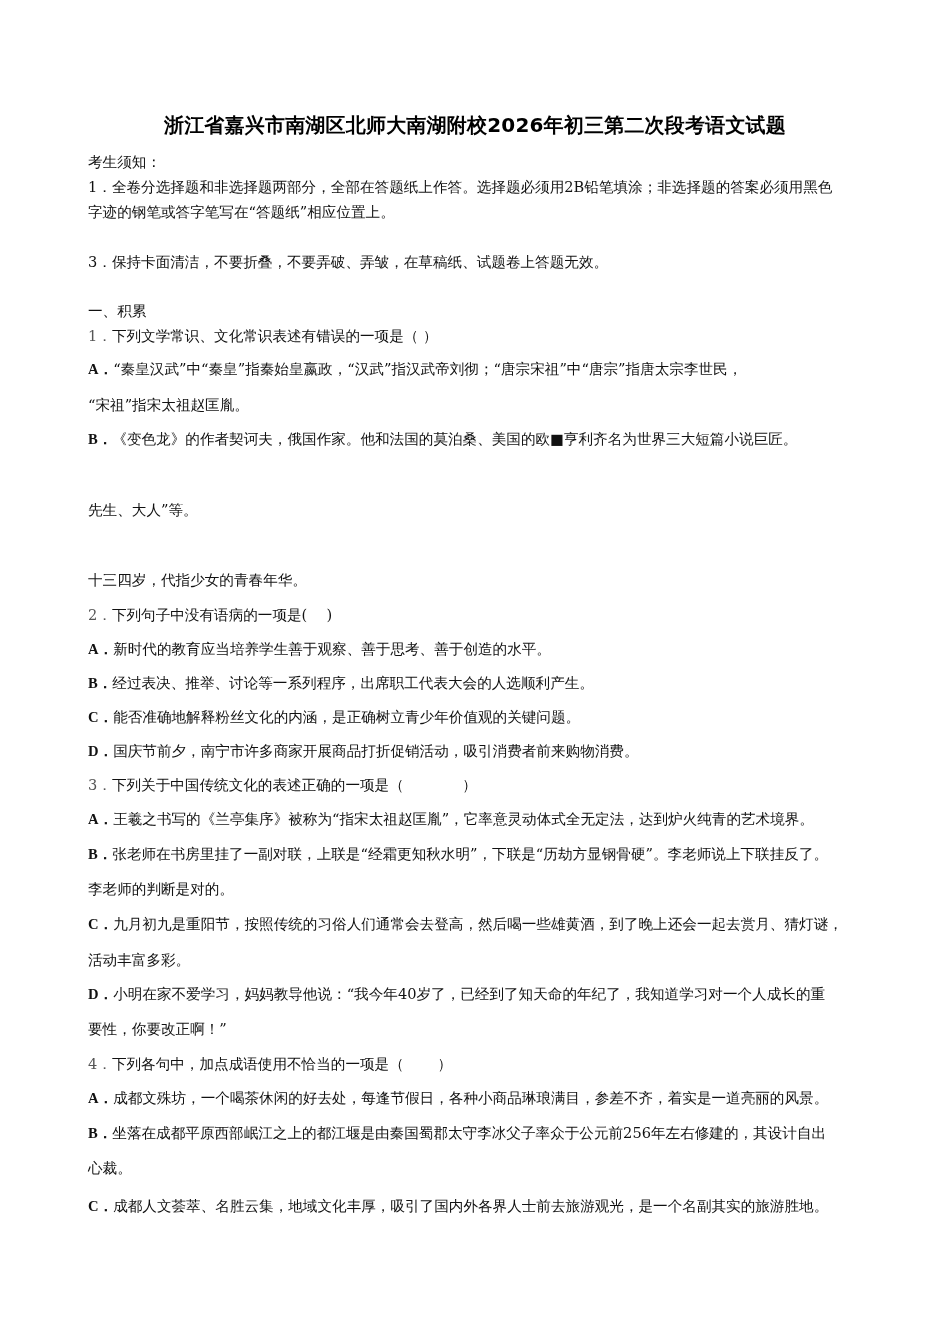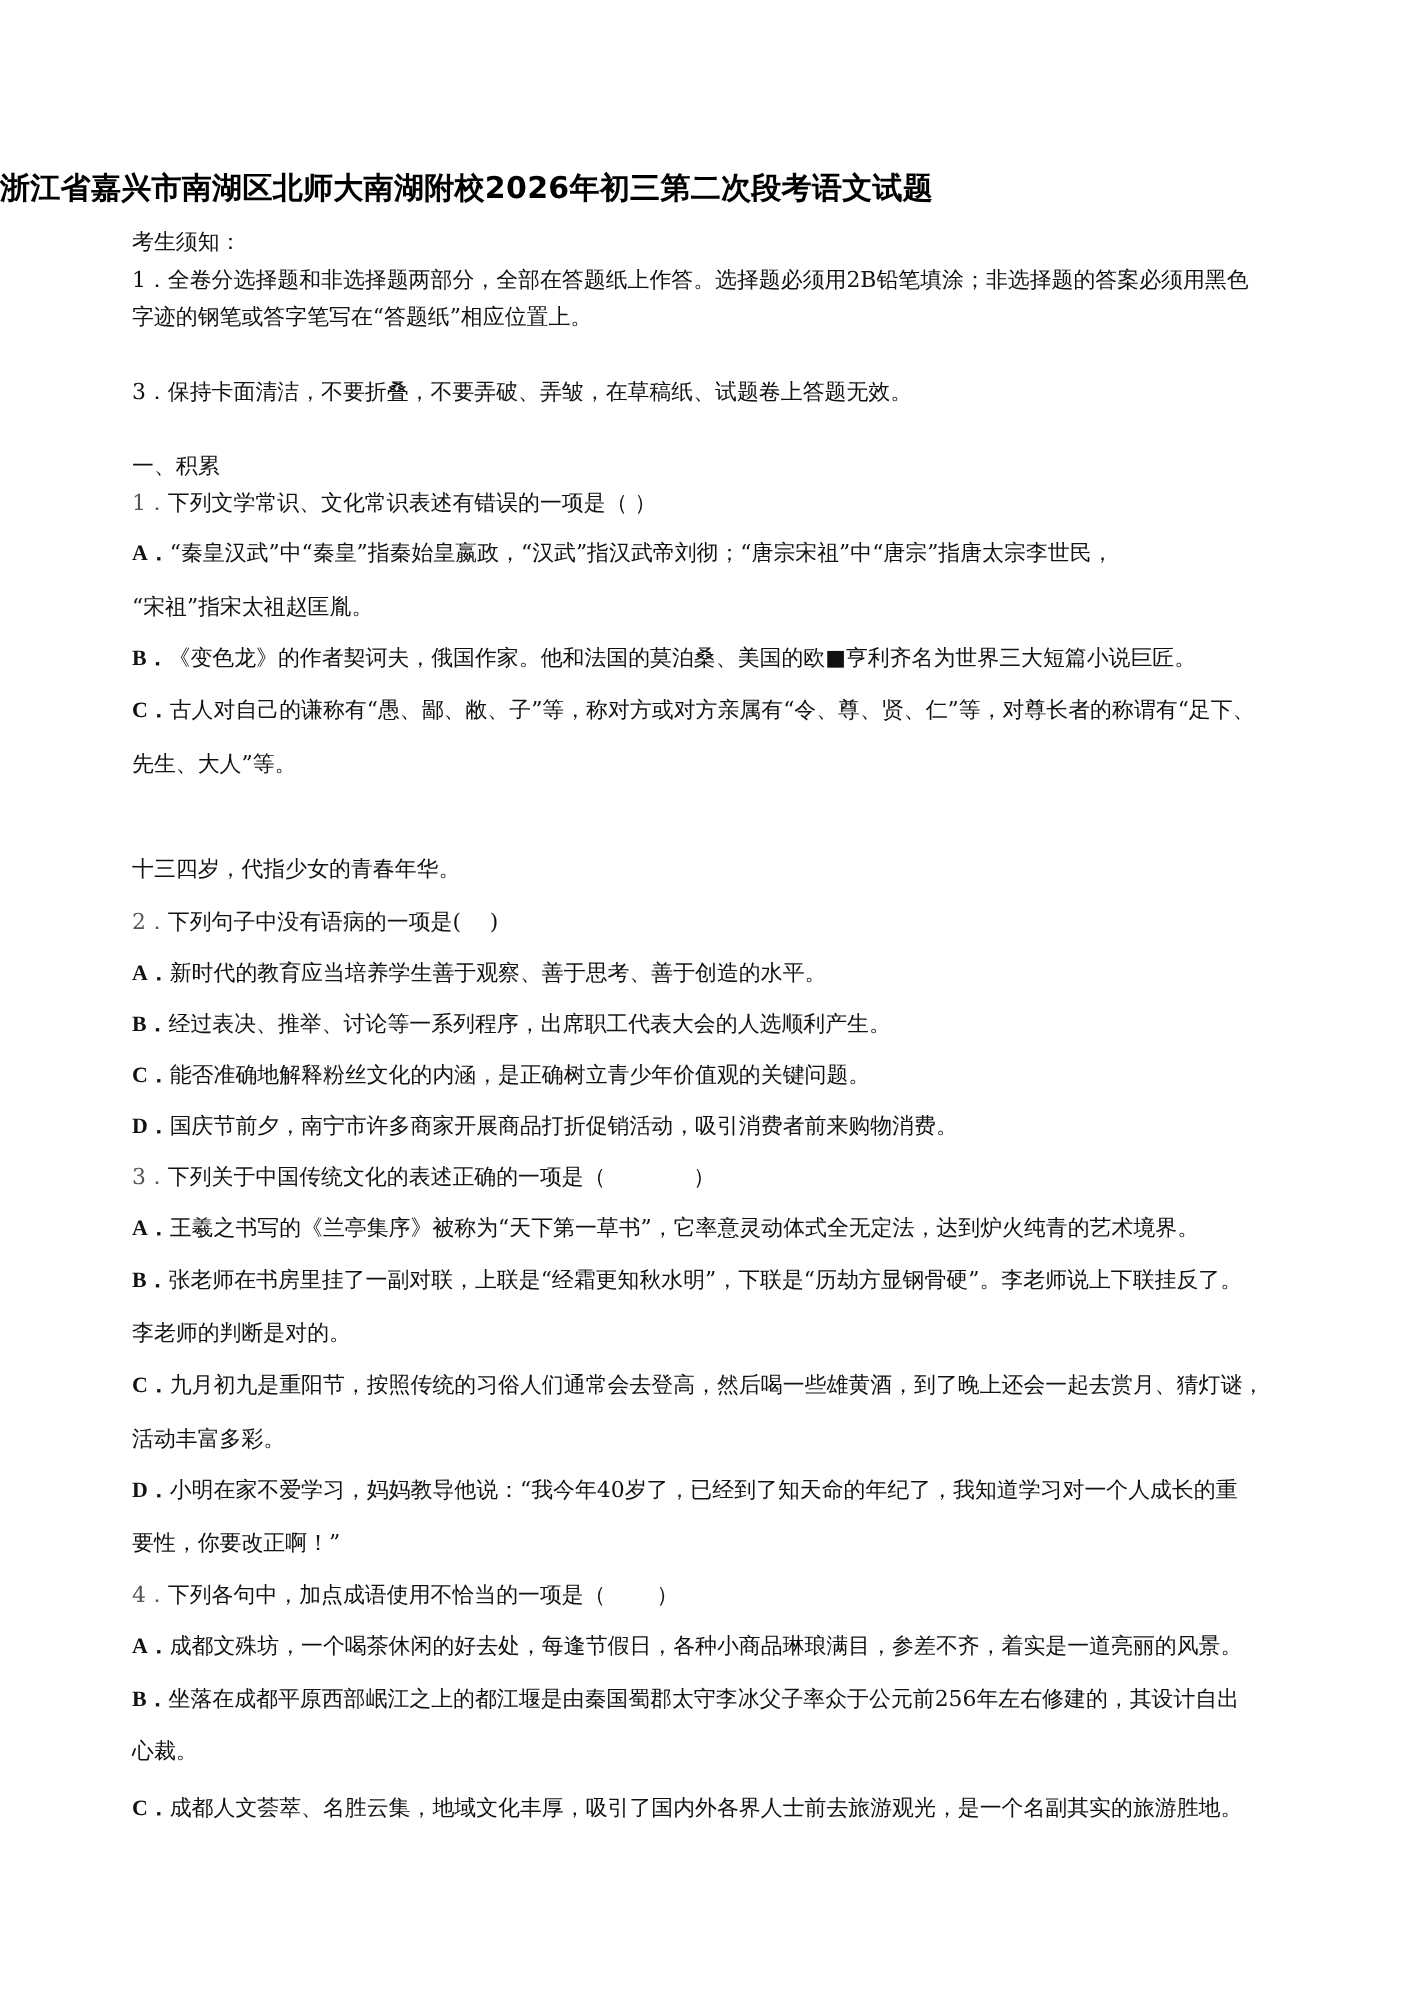--- a/index.html
+++ b/index.html
@@ -3,21 +3,21 @@
   <meta charset="utf-8">
   <style>
     html, body { margin: 0; padding: 0; background: #ffffff; }
     body {
       width: 950px; height: 1344px; position: relative; overflow: hidden;
       font-family: "DejaVu Serif", "Liberation Serif", serif;
       color: #111111;
     }
     .page { position: absolute; left: 0; top: 0; width: 950px; height: 1344px; background: #fff; }
     .title {
-      position: absolute; left: 0; top: 112px; width: 950px; 
+      position: absolute; left: 0; top: 112px; width: 950px; text-align: center;
       font-family: "DejaVu Sans", "Liberation Sans", sans-serif;
       font-weight: bold; font-size: 20px; letter-spacing: 0.2px; color: #000;
     }
     .line {
       position: absolute; left: 46px; white-space: nowrap;
       font-size: 14.6px; line-height: 18px; color: #111; margin-left: 42px;
     }
     .qnum { color: #555; }
     .opt-letter { font-weight: bold; font-family: "Liberation Serif", serif; }
   </style>
@@ -38,23 +38,20 @@
   <div class="line" style="top:327px">
     <span class="qnum">1．</span><span>下列文学常识、文化常识表述有错误的一项是（ ）</span>
   </div>
   <div class="line" style="top:360px">
     <span class="opt-letter">A．</span><span>“秦皇汉武”中“秦皇”指秦始皇嬴政，“汉武”指汉武帝刘彻；“唐宗宋祖”中“唐宗”指唐太宗李世民，</span>
   </div>
   <div class="line" style="top:396px">“宋祖”指宋太祖赵匡胤。</div>
   <div class="line" style="top:430px">
     <span class="opt-letter">B．</span><span>《变色龙》的作者契诃夫，俄国作家。他和法国的莫泊桑、美国的欧■亨利齐名为世界三大短篇小说巨匠。</span>
   </div>
-  <div class="line" style="top:465px">
-    <span class="opt-letter">C．</span><span>古人对自己的谦称有“愚、鄙、敝、子”等，称对方或对方亲属有“令、尊、贤、仁”等，对尊长者的称谓有“足下、</span>
-  </div>
   <div class="line" style="top:501px">先生、大人”等。</div>
   <div class="line" style="top:571px">十三四岁，代指少女的青春年华。</div>
 
   <div class="line" style="top:606px">
     <span class="qnum">2．</span><span>下列句子中没有语病的一项是(　 )</span>
   </div>
   <div class="line" style="top:640px">
     <span class="opt-letter">A．</span><span>新时代的教育应当培养学生善于观察、善于思考、善于创造的水平。</span>
   </div>
   <div class="line" style="top:708px">
@@ -64,21 +61,21 @@
     <span class="opt-letter">B．</span><span>经过表决、推举、讨论等一系列程序，出席职工代表大会的人选顺利产生。</span>
   </div>
   <div class="line" style="top:742px">
     <span class="opt-letter">D．</span><span>国庆节前夕，南宁市许多商家开展商品打折促销活动，吸引消费者前来购物消费。</span>
   </div>
 
   <div class="line" style="top:776px">
     <span class="qnum">3．</span><span>下列关于中国传统文化的表述正确的一项是（　　　　）</span>
   </div>
   <div class="line" style="top:810px">
-    <span class="opt-letter">A．</span><span>王羲之书写的《兰亭集序》被称为“天下第一草书”，它率意灵动体式全无定法，达到炉火纯青的艺术境界。</span>
+    <span class="opt-letter">A．</span><span>王羲之书写的《兰亭集序》被称为“指宋太祖赵匡胤”，它率意灵动体式全无定法，达到炉火纯青的艺术境界。</span>
   </div>
   <div class="line" style="top:845px">
     <span class="opt-letter">B．</span><span>张老师在书房里挂了一副对联，上联是“经霜更知秋水明”，下联是“历劫方显钢骨硬”。李老师说上下联挂反了。</span>
   </div>
   <div class="line" style="top:880px">李老师的判断是对的。</div>
   <div class="line" style="top:915px">
     <span class="opt-letter">C．</span><span>九月初九是重阳节，按照传统的习俗人们通常会去登高，然后喝一些雄黄酒，到了晚上还会一起去赏月、猜灯谜，</span>
   </div>
   <div class="line" style="top:951px">活动丰富多彩。</div>
   <div class="line" style="top:985px">

